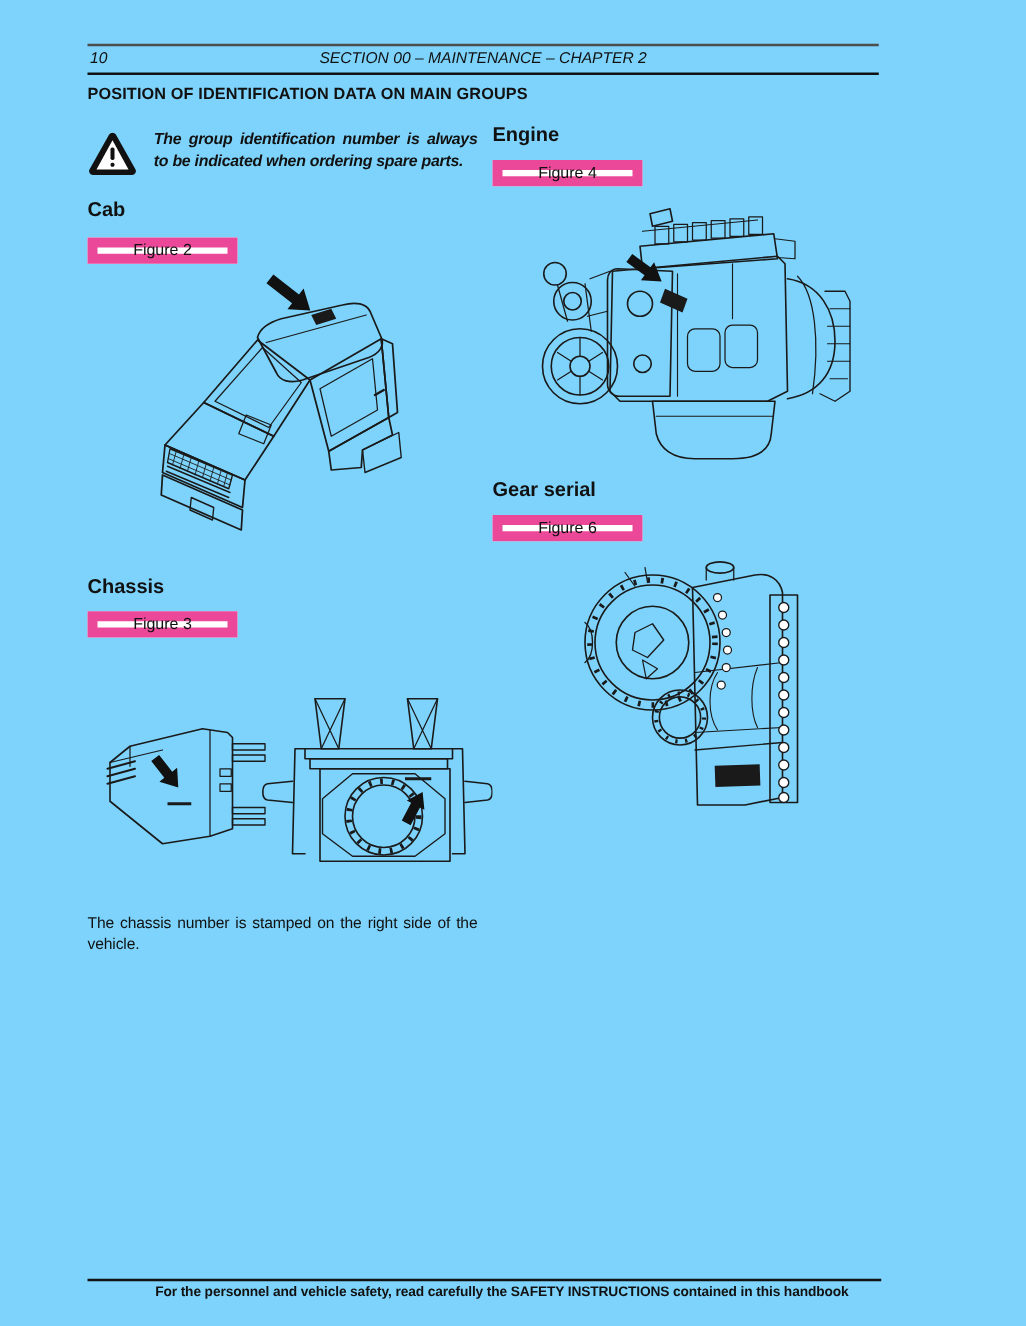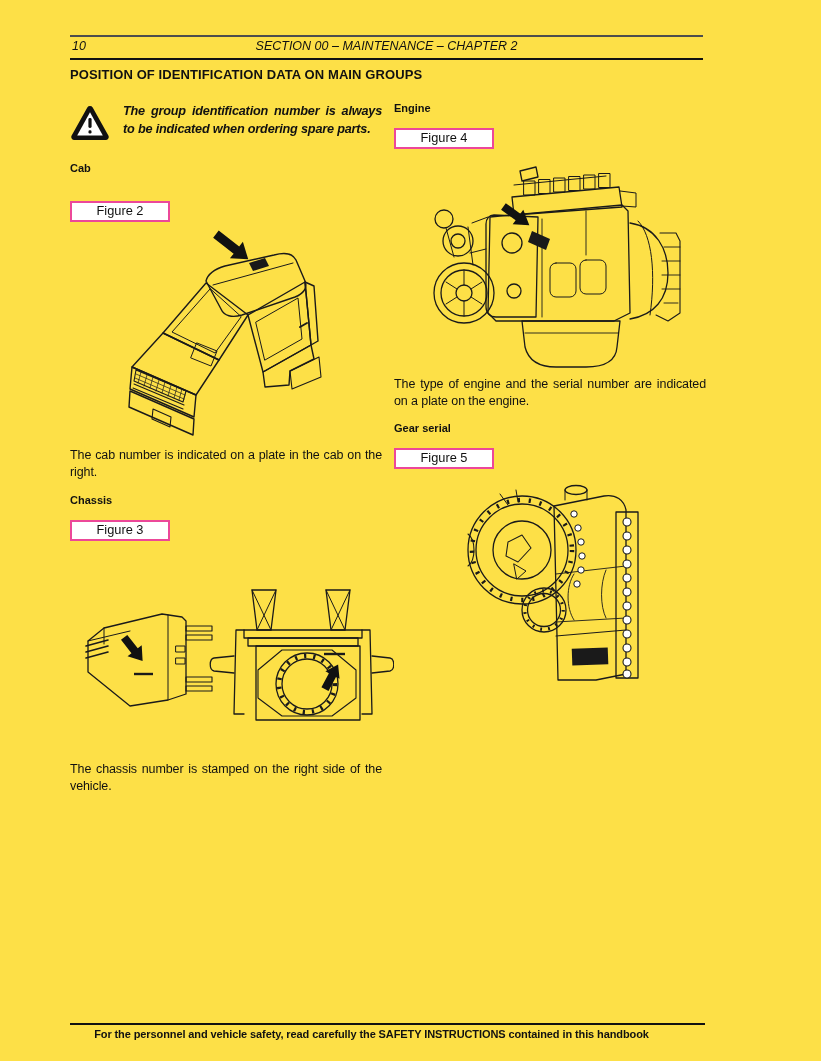--- a/index.html
+++ b/index.html
@@ -1,18 +1,18 @@
 <!DOCTYPE html>
 <html><head>
 <meta charset="utf-8">
 <style>
   * { margin:0; padding:0; box-sizing:border-box; }
   html,body { background:#ffffff; }
   body { font-family:"Liberation Sans", sans-serif; color:#111; }
-  .page { position:relative; width:821px; height:1061px; background:#fde047; overflow:hidden; }
+  .page { position:relative; width:821px; height:1061px; background:#7dd3fc; overflow:hidden; }
 
   .rule { position:absolute; background:#111; }
   .rule-top { left:70px; top:35px; width:633px; height:2px; background:#4d4d4d; }
   .rule-under-header { left:70px; top:58px; width:633px; height:2px; }
   .rule-footer { left:70px; top:1023px; width:635px; height:2px; }
 
   .header-row { position:absolute; left:70px; top:39px; width:633px; height:17px;
                 font-style:italic; font-size:12.5px; }
   .page-number { position:absolute; left:2px; top:0; }
   .header-title { display:block; text-align:center; }
@@ -24,46 +24,46 @@
   .col-left  { left:70px; }
   .col-right { left:394px; }
 
   .para { text-align:justify; letter-spacing:-0.1px; }
 
   .warning { display:flex; gap:13px; margin-top:8px; align-items:flex-start; }
   .warning-icon { flex:0 0 auto; margin-top:2px; }
   .warning-text { font-weight:bold; font-style:italic; font-size:12.7px; line-height:17.5px;
                   letter-spacing:-0.2px; text-align:justify; }
 
-  .sec-heading { font-weight:bold; font-size:11px; line-height:17px; }
+  .sec-heading { font-weight:bold; font-size:16px; line-height:17px; }
   .h-cab      { margin-top:19px; }
-  .h-chassis  { margin-top:12px; }
+  .h-chassis  { margin-top:28px; }
   .h-engine   { margin-top:5px; }
   .h-gear     { margin-top:11px; }
 
-  .figbox { width:100px; height:21px; border:2px solid #ec4899; display:flex;
+  .figbox { width:120px; height:21px; border:8px solid #ec4899; display:flex;
             align-items:center; justify-content:center; font-size:12.8px; background:#fff; }
-  .fb2 { margin-top:24px; }
+  .fb2 { margin-top:13px; }
   .fb3 { margin-top:11px; }
   .fb4 { margin-top:11px; }
   .fb5 { margin-top:11px; }
 
   svg.illu { display:block; }
   .cab-svg     { margin:7px 0 0 30px; }
   .chassis-svg { margin:43px 0 0 4px; }
   .engine-svg  { margin:14px 0 0 30px; }
   .gearbox-svg { margin:9px 0 0 62px; }
 
   .caption { text-align:justify; letter-spacing:-0.1px; }
   .cap-cab     { margin-top:3px; }
   .cap-chassis { margin-top:37px; }
   .cap-engine  { margin-top:3px; }
   .cap-gearbox { margin-top:6px; }
 
-  .footer-text { position:absolute; left:54px; top:1028px; width:635px; text-align:center;
+  .footer-text { position:absolute; left:84px; top:1028px; width:635px; text-align:center;
                  font-weight:bold; font-size:11px; letter-spacing:-0.1px; }
 
   .ink { stroke:#1a1a1a; fill:none; stroke-linejoin:round; stroke-linecap:round; }
 </style>
 </head>
 <body>
 
 <div class="page">
 
   <div class="rule rule-top"></div>
@@ -129,21 +129,20 @@
         <path d="M36,145 L85,166 M35,149 L84,170"></path>
       </g>
 
       <polygon points="149,34 165,29 169,37 153,42" fill="#1a1a1a"></polygon>
 
       <g transform="rotate(38 132 17)" fill="#111">
         <polygon points="112,13 138,13 138,7 153,17.5 138,28 138,22 112,22"></polygon>
       </g>
     </svg>
 
-    <p class="caption cap-cab">The cab number is indicated on a plate in the cab on the right.</p>
 
     <h2 class="sec-heading h-chassis">Chassis</h2>
     <div class="figbox fb3">
       <span>Figure 3</span>
     </div>
 
     <svg class="illu chassis-svg" width="320" height="140" viewBox="0 0 320 140">
       <g class="ink" stroke-width="1.3" fill="#fff">
 
         <path d="M14,57 L30,44 L88,30 L108,33 L112,37 L112,110 L94,116 L56,122 L14,88 Z"></path>
@@ -235,25 +234,24 @@
         <circle cx="20" cy="56" r="9"></circle>
         <path d="M22,65 L30,94 M44,64 L49,102 M48,60 L64,54 M46,90 L62,86" stroke-width="1" fill="none"></path>
       </g>
 
       <polygon points="108,68 126,76 122,87 104,79" fill="#1a1a1a"></polygon>
       <g transform="rotate(36 94 54)" fill="#111">
         <polygon points="76,50 94,50 94,45 108,54 94,63 94,58 76,58"></polygon>
       </g>
     </svg>
 
-    <p class="caption cap-engine">The type of engine and the serial number are indicated on a plate on the engine.</p>
 
     <h2 class="sec-heading h-gear">Gear serial</h2>
     <div class="figbox fb5">
-      <span>Figure 5</span>
+      <span>Figure 6</span>
     </div>
 
     <svg class="illu gearbox-svg" width="230" height="210" viewBox="0 0 230 210">
       <g class="ink" stroke-width="1.3" fill="#fff">
 
         <ellipse cx="120" cy="12" rx="11" ry="4.5"></ellipse>
         <path d="M109,12 L109,22 M131,12 L131,22" stroke-width="1" fill="none"></path>
 
         <rect x="160" y="34" width="22" height="166"></rect>
 

